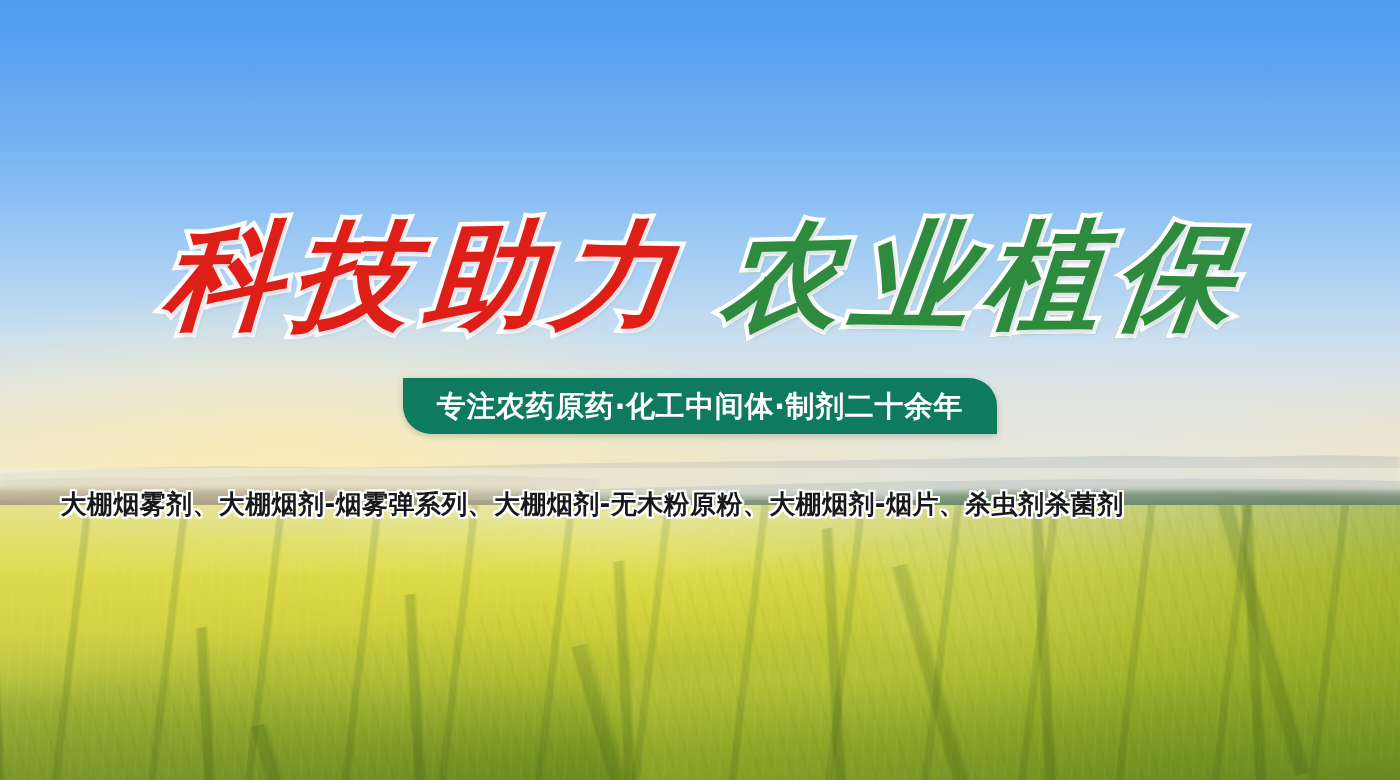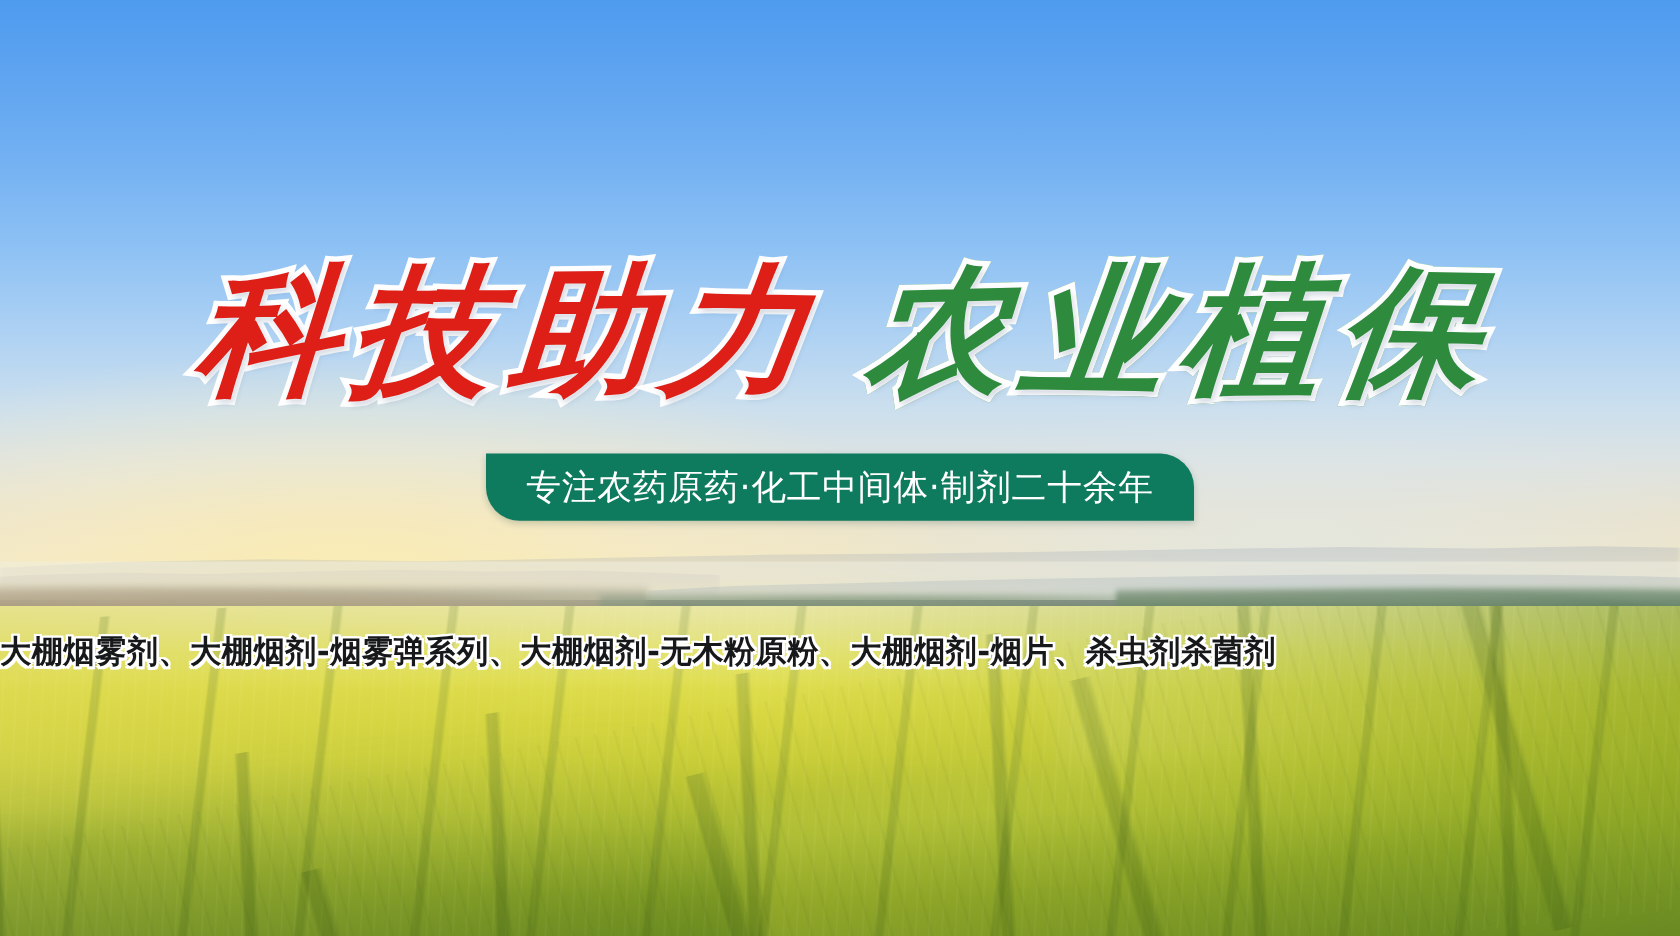--- a/index.html
+++ b/index.html
@@ -266,30 +266,31 @@
     height:56px;
     padding:0 34px;
     display:flex; align-items:center;
     background:#0e7a5e;
     border-radius:0 28px 0 28px;
     box-shadow:0 2px 6px rgba(20,60,50,.22);
   }
   .pill-text {
     color:#ffffff;
     font-size:29px;
-    font-weight:400;
+    font-weight:700;
     letter-spacing:.6px;
     line-height:1;
     white-space:nowrap;
     font-family:"DejaVu Sans","Liberation Sans",sans-serif;
   }
 
   
   .products {
-    position:absolute; left:0; top:524px; width:1184px;
+    position:absolute; left:0; top:484px; width:1184px;
+    text-align:center;
   }
   .prod-line {
     font-size:26px;
     font-weight:700;
     line-height:41px;
     color:#17181a;
     letter-spacing:.4px;
     white-space:nowrap;
     font-family:"DejaVu Sans","Liberation Sans",sans-serif;
     text-shadow:

